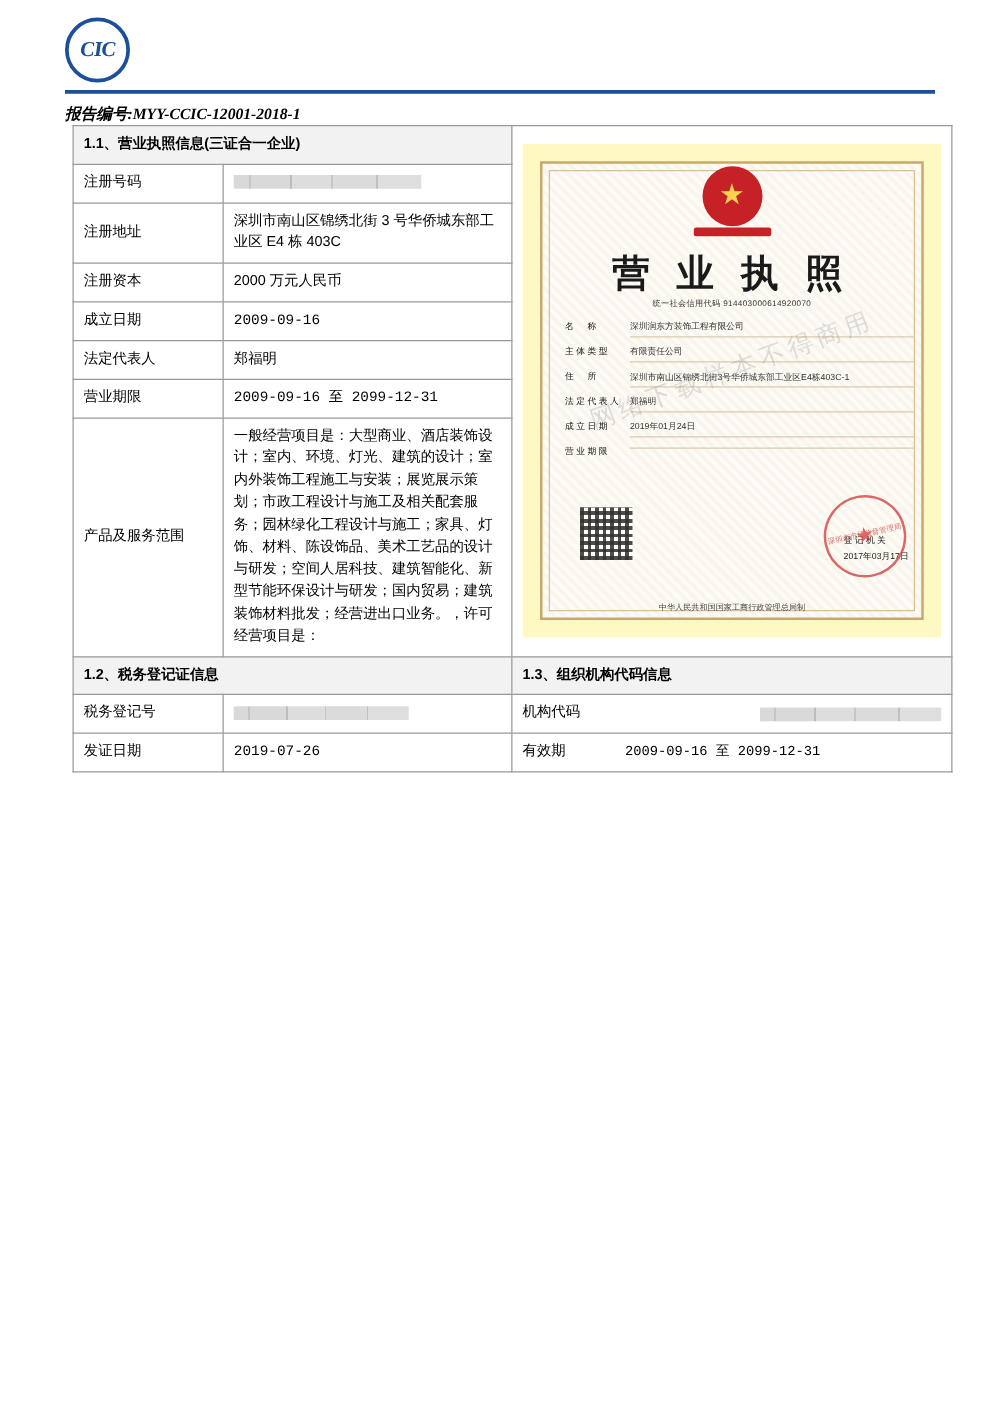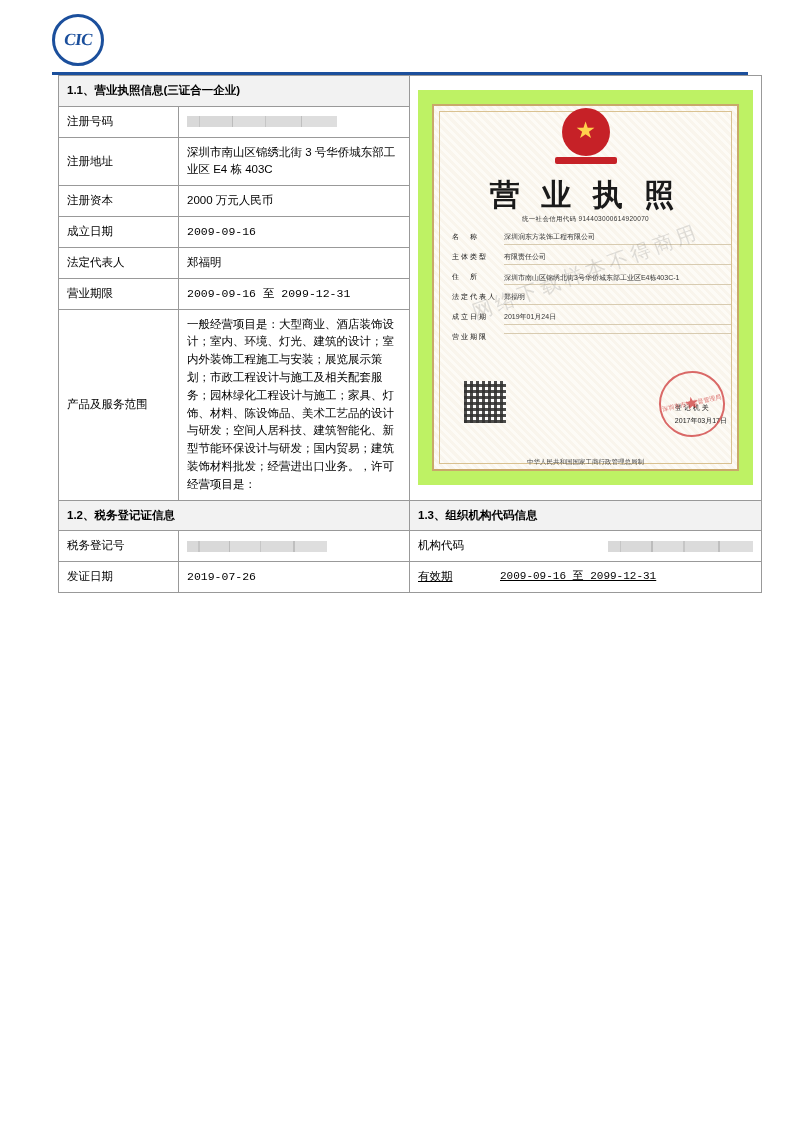--- a/index.html
+++ b/index.html
@@ -120,21 +120,21 @@
   td.licence-cell {
     padding: 0;
     width: 352px;
     background: #fff;
     vertical-align: middle;
   }
   .licence {
     position: relative;
     width: 100%;
     height: 395px;
-    background: #bef264;
+    background: #fef9c3;
     overflow: hidden;
   }
   .lic-frame {
     position: absolute;
     left: 14px; top: 14px; right: 14px; bottom: 14px;
     border: 2px solid #c9a96a;
     background:
       repeating-linear-gradient(45deg, rgba(201,169,106,.07) 0 3px, rgba(255,255,255,0) 3px 6px),
       #fdfbf6;
   }
@@ -300,20 +300,21 @@
 
 <div class="page">
 
   <div class="header">
     <div class="logo-mark">
       <span class="cic">CIC</span>
     </div>
   </div>
   <div class="hr-blue"></div>
 
+  <div class="report-no">报告编号:MYY-CCIC-12001-2018-1</div>
 
   <table class="doc">
     <colgroup>
       <col style="width:120px">
       <col style="width:231px">
       <col style="width:352px">
     </colgroup>
     <tbody>
       <tr>
         <td class="band" colspan="2">1.1、营业执照信息(三证合一企业)</td>
@@ -408,21 +409,21 @@
           <div style="display:flex; align-items:center;justify-content:space-between;">
             <span style="width:82px; flex:0 0 82px;">机构代码</span>
             <span class="redact w3"></span>
           </div>
         </td>
       </tr>
       <tr>
         <td class="label">发证日期</td>
         <td class="value mono">2019-07-26</td>
         <td>
-          <div style="display:flex; text-decoration:underline;">
+          <div style="display:flex; align-items:center;">
             <span style="width:82px; flex:0 0 82px;">有效期</span>
             <span class="mono">2009-09-16 至 2099-12-31</span>
           </div>
         </td>
       </tr>
     </tbody>
   </table>
 
   <div class="hr-bottom"></div>
 </div>

